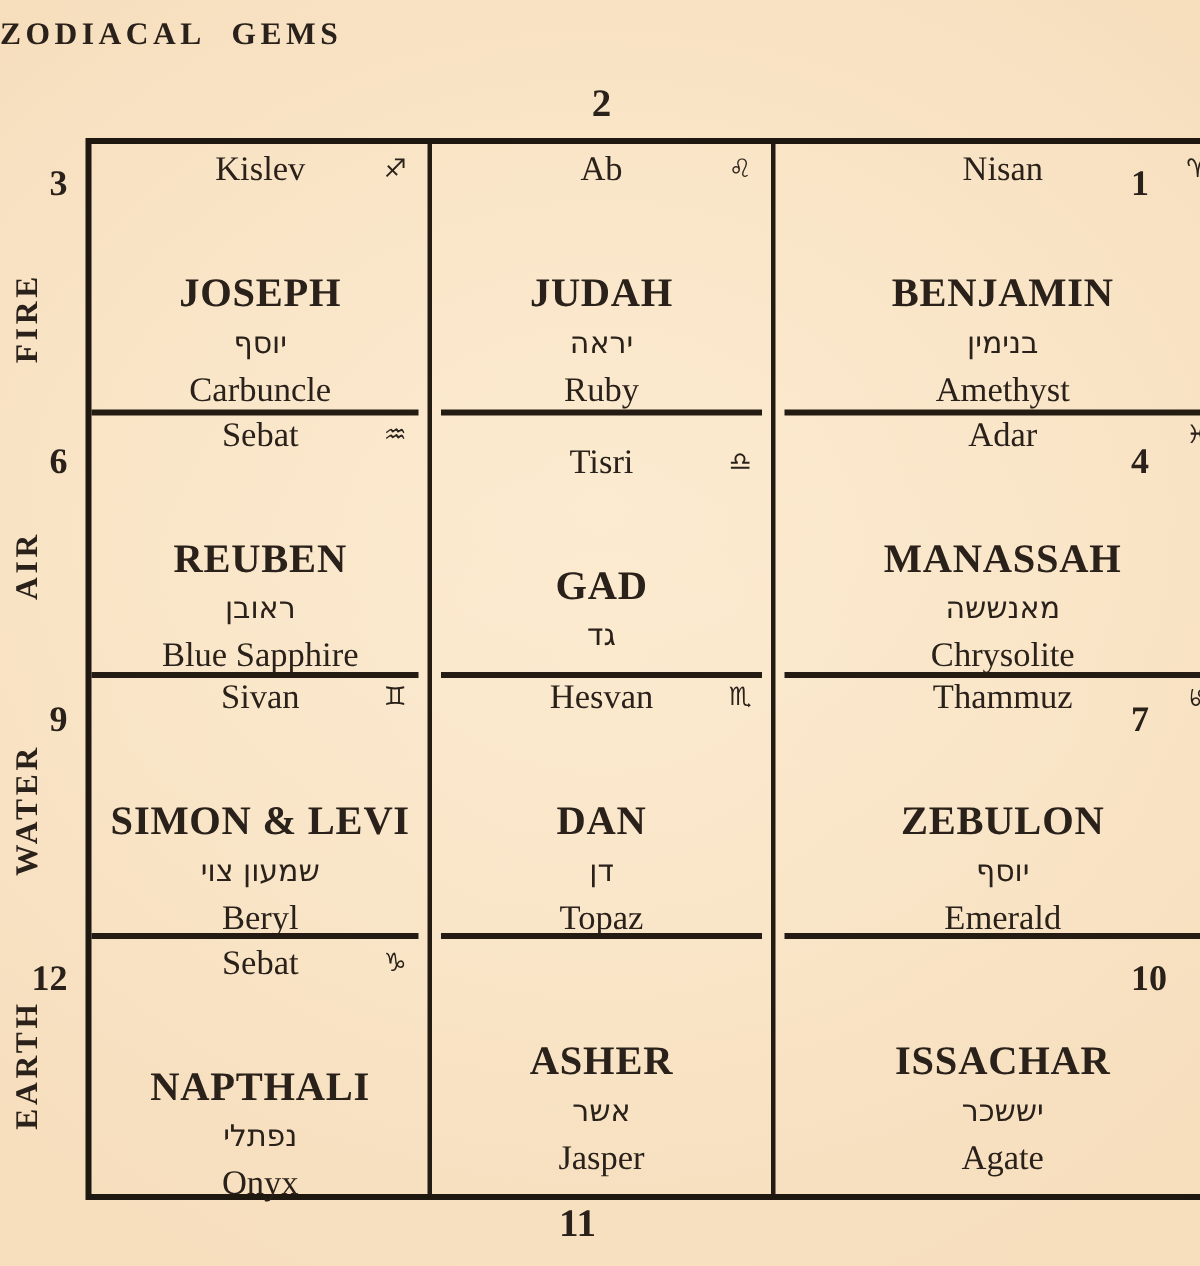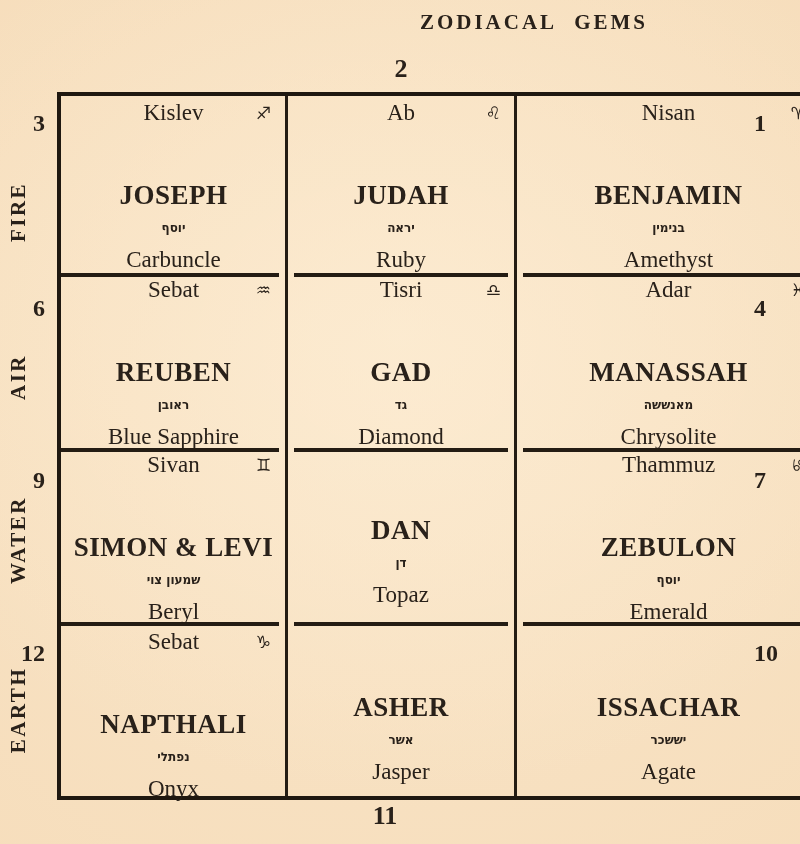--- a/index.html
+++ b/index.html
@@ -15,21 +15,21 @@
       radial-gradient(ellipse 120% 90% at 50% 40%, rgba(255,240,216,.55) 0%, rgba(255,240,216,0) 60%),
       radial-gradient(ellipse 140% 120% at 50% 50%, #f9e5c8 0%, #f6ddbb 62%, #efd2a8 100%);
     font-family: "Liberation Serif", "DejaVu Serif", serif;
     color: #29211a;
   }
   .title {
     position: absolute;
     top: 10px;
     left: 0;
     width: 648px;
-    text-align: right;
+    text-align: left;
     font-size: 21px;
     font-weight: 700;
     letter-spacing: 3px;
     word-spacing: 10px;
   }
   .num {
     position: absolute;
     font-size: 24px;
     font-weight: 700;
   }
@@ -113,22 +113,22 @@
   .tribe {
     font-size: 27px;
     font-weight: 700;
     letter-spacing: 0.5px;
     line-height: 36px;
     white-space: nowrap;
     margin-top: 46px;
   }
   .hebrew {
     font-family: "DejaVu Sans", sans-serif;
-    font-size: 12px;
-    font-weight: 700;
+    font-size: 20px;
+    font-weight: 400;
     line-height: 26px;
   }
   .gem {
     font-size: 23px;
     line-height: 33px;
   }
   
   .vline {
     position: absolute;
     top: 0;
@@ -214,21 +214,20 @@
         <div class="hebrew" dir="rtl">ראובן</div>
         <div class="gem">Blue Sapphire</div>
       </div>
       <div class="cell">
         <div class="month-line">
           <span>Tisri</span>
           <span class="zodiac">♎</span>
         </div>
         <div class="tribe">GAD</div>
         <div class="hebrew" dir="rtl">גד</div>
-        <div class="gem">Diamond</div>
       </div>
       <div class="cell">
         <div class="month-line">
           <span>Adar</span>
           <span class="zodiac">♓</span>
         </div>
         <div class="tribe">MANASSAH</div>
         <div class="hebrew" dir="rtl">מאנששה</div>
         <div class="gem">Chrysolite</div>
       </div>
@@ -236,20 +235,24 @@
       <div class="cell">
         <div class="month-line">
           <span>Sivan</span>
           <span class="zodiac">♊</span>
         </div>
         <div class="tribe">SIMON &amp; LEVI</div>
         <div class="hebrew" dir="rtl">שמעון צוי</div>
         <div class="gem">Beryl</div>
       </div>
       <div class="cell">
+        <div class="month-line">
+          <span>Hesvan</span>
+          <span class="zodiac">♏</span>
+        </div>
         <div class="tribe">DAN</div>
         <div class="hebrew" dir="rtl">דן</div>
         <div class="gem">Topaz</div>
       </div>
       <div class="cell">
         <div class="month-line">
           <span>Thammuz</span>
           <span class="zodiac rot90">♋</span>
         </div>
         <div class="tribe">ZEBULON</div>

